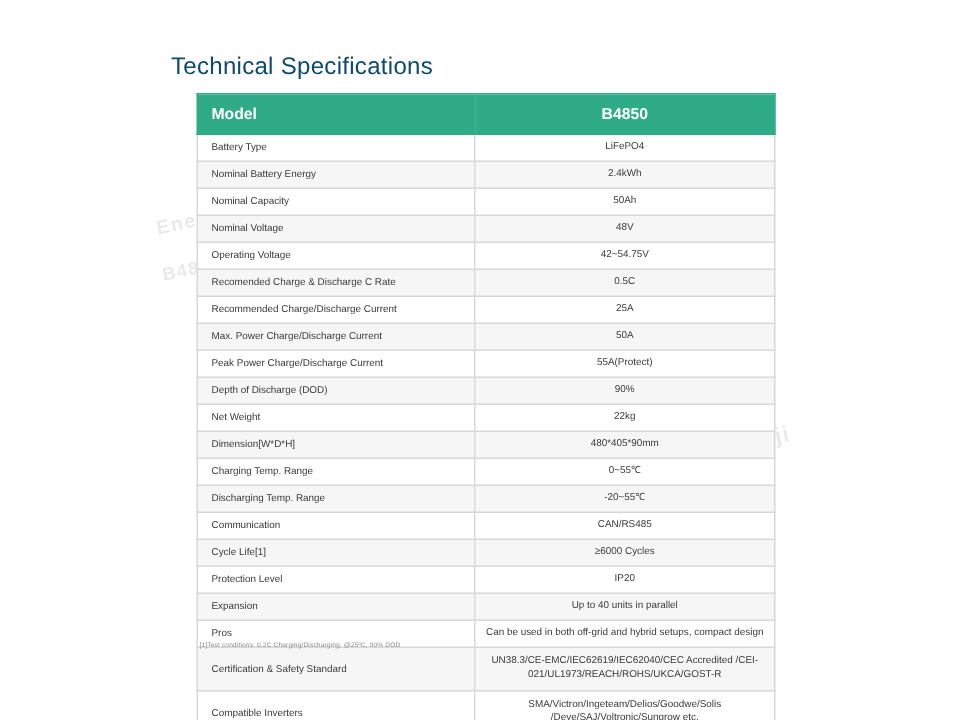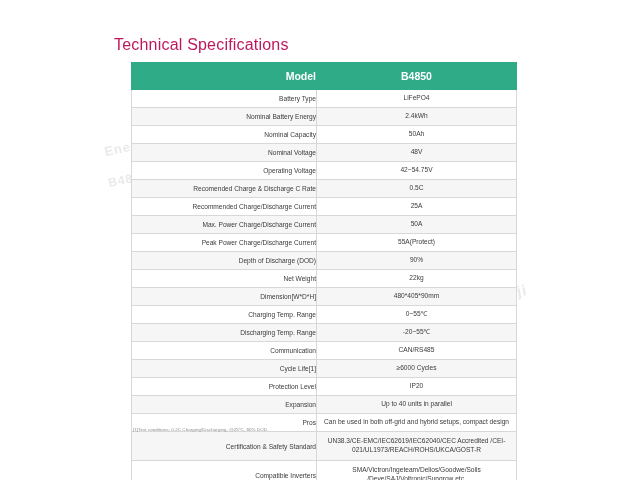--- a/index.html
+++ b/index.html
@@ -18,21 +18,21 @@
     position: relative;
     width: 640px;
     height: 480px;
     background: #ffffff;
   }
   .title {
     position: absolute;
     left: 114px;
     top: 36px;
     font-size: 16px;
-    color: #be185d;
+    color: #0c4a6e;
     font-weight: normal;
     letter-spacing: 0.2px;
   }
   .spec-table {
     position: absolute;
     left: 131px;
     top: 62px;
     width: 386px;
     border-collapse: collapse;
     table-layout: fixed;
@@ -42,21 +42,21 @@
   .spec-table td {
     border: 0.6px solid #d8d8d8;
     padding: 0;
     height: 15px;
     vertical-align: middle;
     color: #3a3a3a;
   }
   .spec-table .label {
     width: 175px;
     padding-left: 9px;
-    text-align: right;
+    text-align: left;
   }
   .spec-table .value {
     text-align: center;
     padding: 1px 4px;
     line-height: 1.35;
   }
   .header-row td {
     background: #2fab87;
     color: #ffffff;
     font-size: 10.5px;

